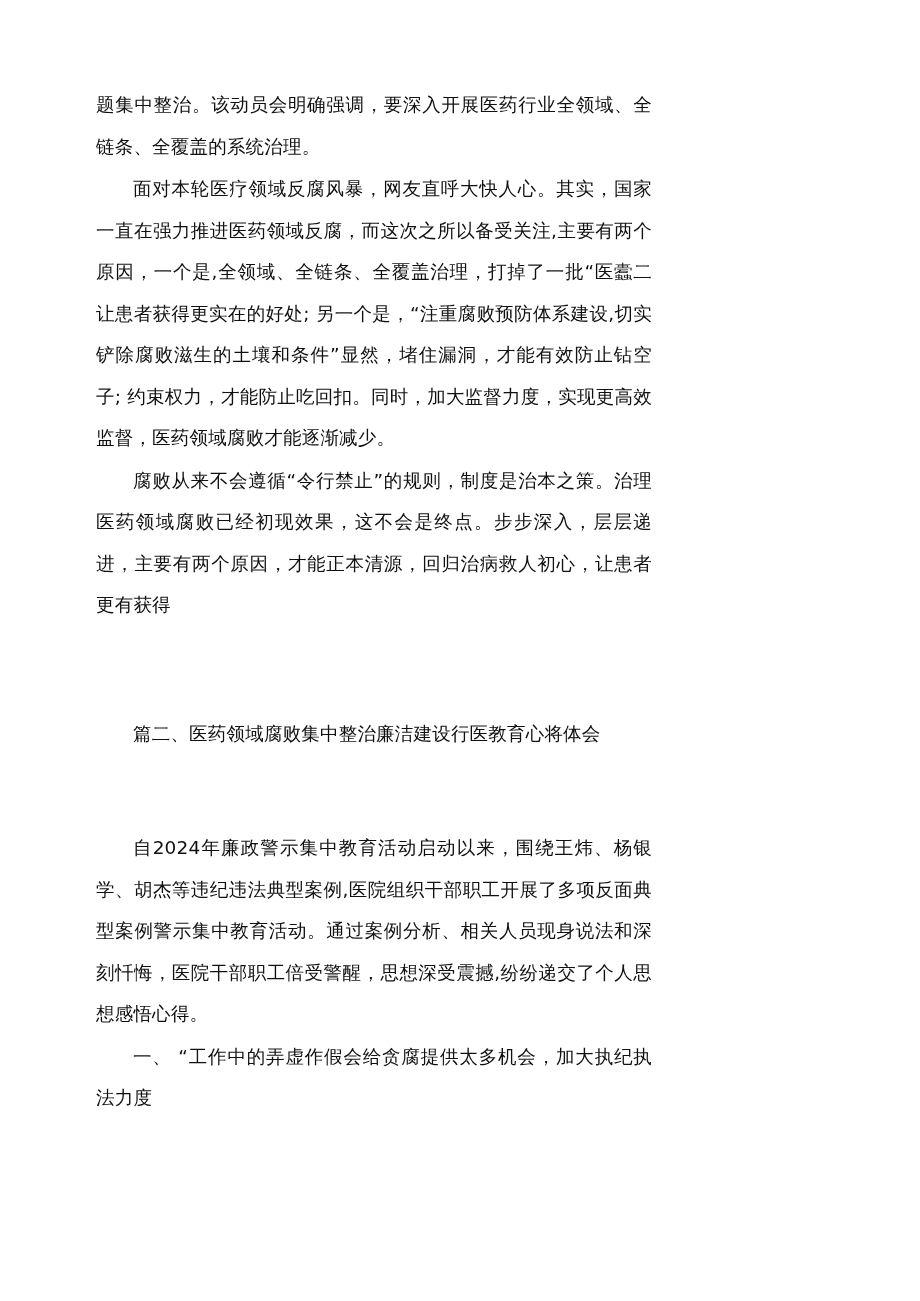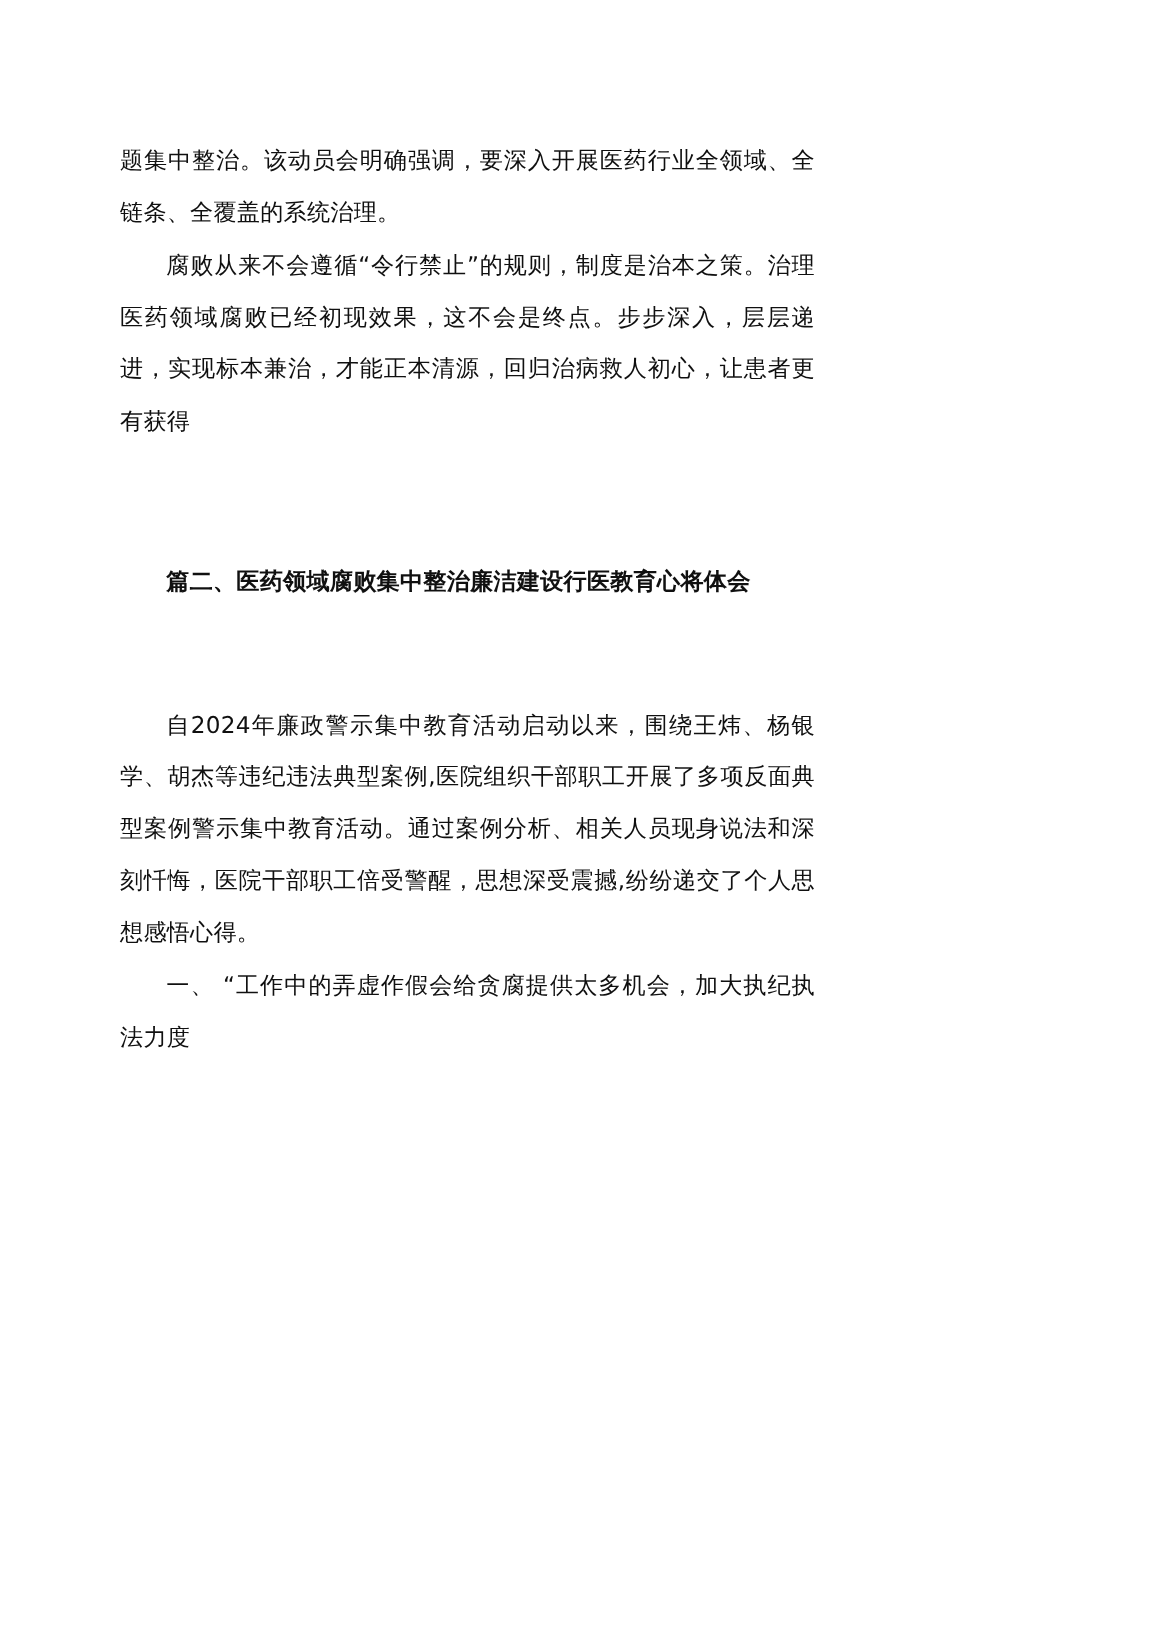--- a/index.html
+++ b/index.html
@@ -12,21 +12,21 @@
     height: 1301px;
     font-family: "DejaVu Sans", sans-serif;
     color: #000000;
     overflow: hidden;
   }
   .page {
     position: relative;
     width: 748px;
     height: 1301px;
     box-sizing: border-box;
-    padding: 108px 96px 60px 96px;
+    padding: 84px 96px 60px 96px;
   }
   .doc-body p {
     margin: 0 0 1px 0;
     font-size: 18.5px;
     line-height: 41.5px;
     letter-spacing: 0.2px;
     text-align: justify;
     text-justify: inter-ideograph;
     color: #101010;
   }
@@ -34,39 +34,40 @@
     text-indent: 2em;
   }
   .gap-block {
     height: 86px;
   }
   .section-heading {
     margin: 0;
     padding-left: 2em;
     font-size: 18.5px;
     line-height: 38px;
-    font-weight: 700;
+    font-weight: 400;
     letter-spacing: 0.2px;
     color: #101010;
   }
   .gap-after-heading {
     height: 72px;
   }
   .doc-body .tight {
     margin-bottom: 0;
   }
 </style>
 </head>
 <body>
 
 <div class="page">
   <div class="doc-body">
 
     <p class="para-0">题集中整治。该动员会明确强调，要深入开展医药行业全领域、全链条、全覆盖的系统治理。</p>
-    <p class="indent">腐败从来不会遵循“令行禁止”的规则，制度是治本之策。治理医药领域腐败已经初现效果，这不会是终点。步步深入，层层递进，实现标本兼治，才能正本清源，回归治病救人初心，让患者更有获得</p>
+    <p class="indent">面对本轮医疗领域反腐风暴，网友直呼大快人心。其实，国家一直在强力推进医药领域反腐，而这次之所以备受关注,主要有两个原因，一个是,全领域、全链条、全覆盖治理，打掉了一批“医蠹二让患者获得更实在的好处; 另一个是，“注重腐败预防体系建设,切实铲除腐败滋生的土壤和条件”显然，堵住漏洞，才能有效防止钻空子; 约束权力，才能防止吃回扣。同时，加大监督力度，实现更高效监督，医药领域腐败才能逐渐减少。</p>
+    <p class="indent">腐败从来不会遵循“令行禁止”的规则，制度是治本之策。治理医药领域腐败已经初现效果，这不会是终点。步步深入，层层递进，主要有两个原因，才能正本清源，回归治病救人初心，让患者更有获得</p>
 
     <div class="gap-block"></div>
 
     <p class="section-heading">篇二、医药领域腐败集中整治廉洁建设行医教育心将体会</p>
 
     <div class="gap-after-heading"></div>
 
     <p class="indent">自2024年廉政警示集中教育活动启动以来，围绕王炜、杨银学、胡杰等违纪违法典型案例,医院组织干部职工开展了多项反面典型案例警示集中教育活动。通过案例分析、相关人员现身说法和深刻忏悔，医院干部职工倍受警醒，思想深受震撼,纷纷递交了个人思想感悟心得。</p>
     <p class="indent tight">一、 “工作中的弄虚作假会给贪腐提供太多机会，加大执纪执法力度</p>
 

